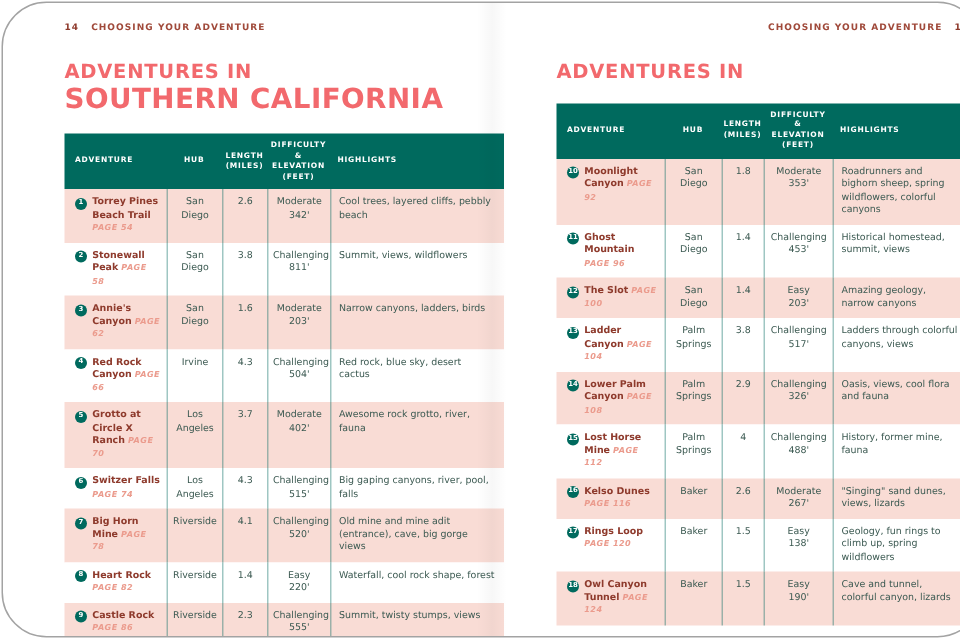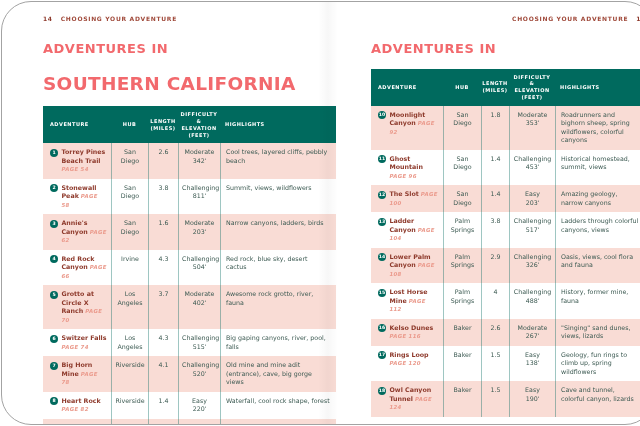--- a/index.html
+++ b/index.html
@@ -25,21 +25,21 @@
 
   .runhead{
     display:flex;align-items:baseline;gap:8px;margin-top:13px;
     font-size:6px;letter-spacing:.7px;color:#a04a3b;font-weight:700;
   }
   .page.right .runhead{justify-content:flex-end;}
   .rh-num{color:#8e3a2c;font-weight:800;}
 
   .title{margin-top:20px;color:#f2696d;font-weight:800;line-height:1.12;}
   .title .t1{font-size:13px;letter-spacing:.5px;}
-  .title .t2{font-size:18.5px;letter-spacing:.3px;margin-top:17px;}
+  .title .t2{font-size:18.5px;letter-spacing:.3px;margin-top:0;}
 
   .tbl{margin-top:12px;}
   .trow{display:grid;}
   .page.left  .trow{grid-template-columns:68px 37px 30px 42px 1fr;}
   .page.right .trow{grid-template-columns:72px 38px 28px 46px 1fr;}
 
   .trow.thead{background:#006a5e;color:#ffffff;}
   .hcell{
     font-size:5px;font-weight:700;letter-spacing:.5px;line-height:1.35;
     padding:5px 2px;white-space:pre-line;display:flex;align-items:center;

